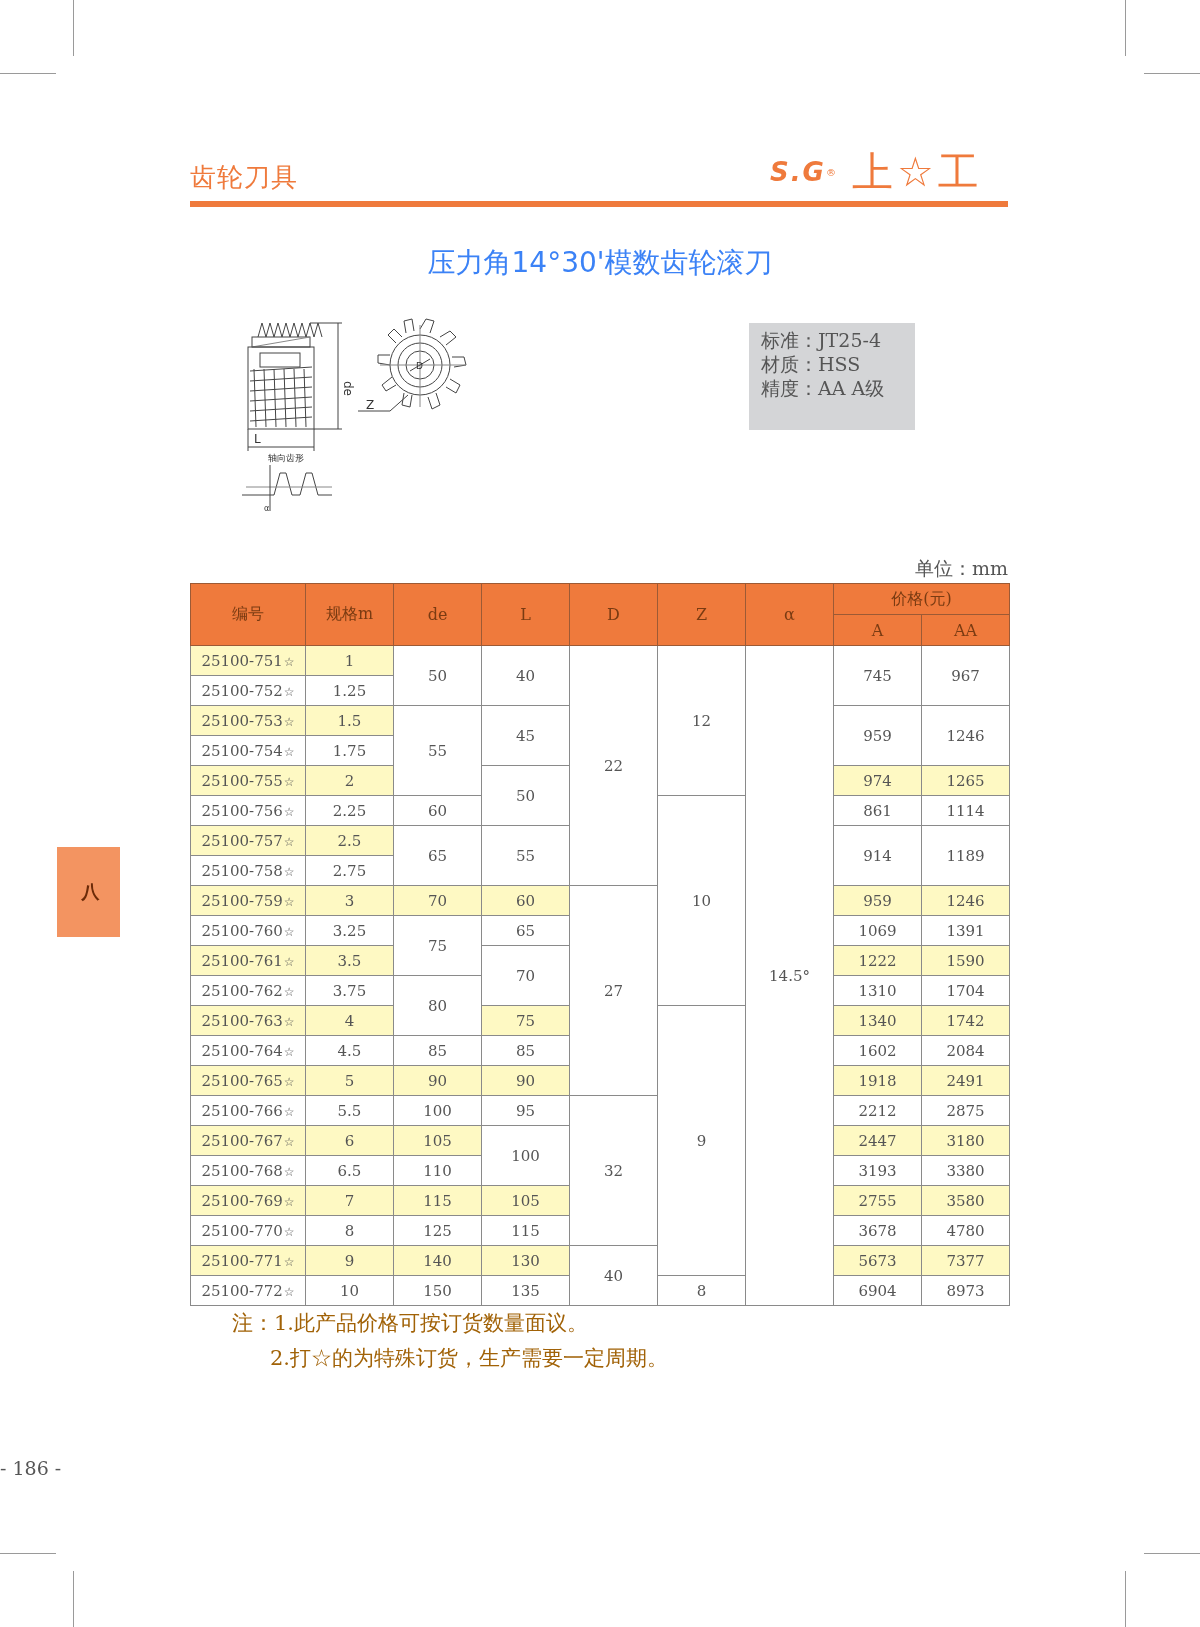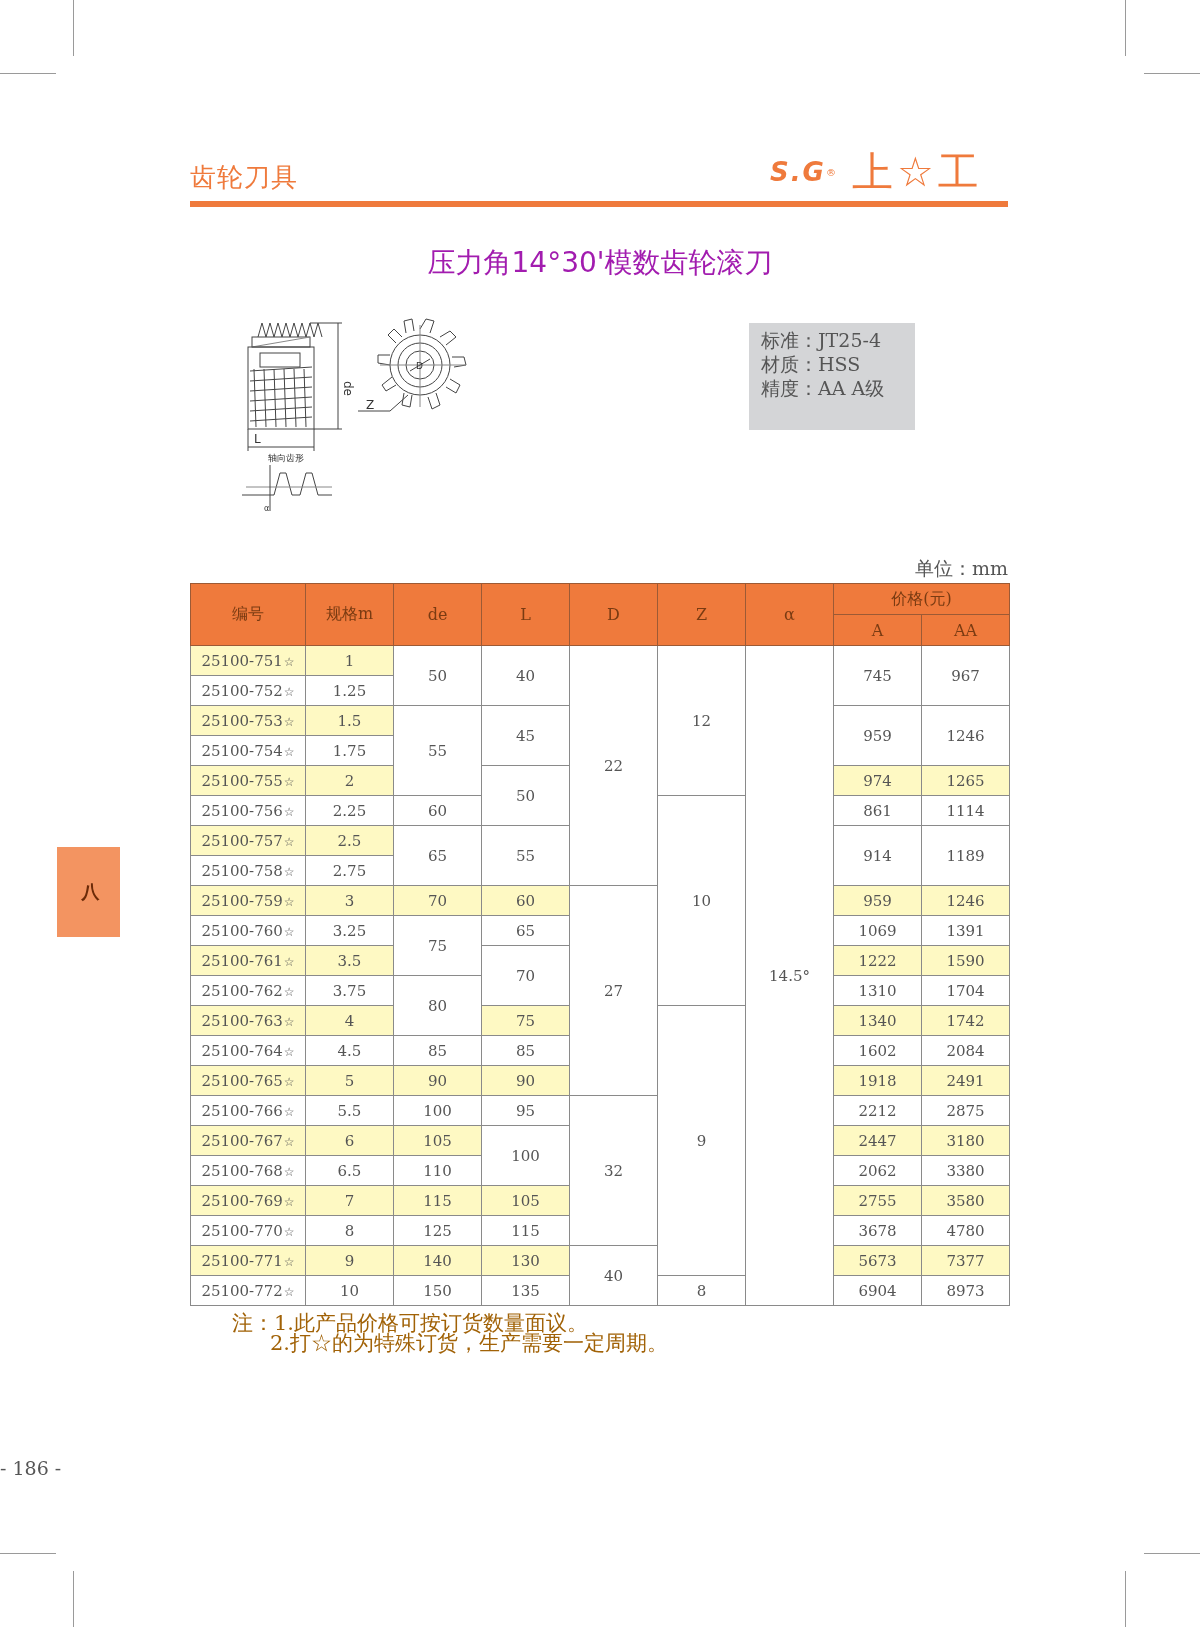--- a/index.html
+++ b/index.html
@@ -4,32 +4,32 @@
 <style>
   html,body{margin:0;padding:0;background:#fff;}
   body{width:1200px;height:1627px;position:relative;overflow:hidden;font-family:"DejaVu Serif","Liberation Serif",serif;color:#555;}
   .crop{position:absolute;background:#9a9a9a;}
   .section-title{position:absolute;left:190px;top:160px;font-family:"DejaVu Sans","Liberation Sans",sans-serif;font-size:26px;color:#ef7a3c;letter-spacing:1px;}
   .logo{position:absolute;left:770px;top:150px;height:44px;display:flex;align-items:center;}
   .logo-sg{font-family:"DejaVu Sans","Liberation Sans",sans-serif;font-weight:bold;font-style:italic;font-size:26px;color:#ef7a3c;letter-spacing:2px;line-height:1;}
   .logo-reg{font-size:10px;color:#ef7a3c;vertical-align:top;margin-right:16px;}
   .logo-cn{font-family:"DejaVu Sans","Liberation Sans",sans-serif;font-size:41px;color:#ef7a3c;line-height:1;letter-spacing:4px;}
   .header-rule{position:absolute;left:190px;top:201px;width:818px;height:6px;background:#ef7a3c;}
-  .page-title{position:absolute;left:0;width:1200px;top:244px;text-align:center;font-family:"DejaVu Sans","Liberation Sans",sans-serif;font-size:28px;color:#a21caf;}
+  .page-title{position:absolute;left:0;width:1200px;top:244px;text-align:center;font-family:"DejaVu Sans","Liberation Sans",sans-serif;font-size:28px;color:#3b82f6;}
   .spec-box{position:absolute;left:749px;top:323px;width:166px;height:107px;background:#d4d5d7;padding:5px 0 0 12px;box-sizing:border-box;}
   .spec-line{font-size:19px;line-height:24px;color:#555;}
   .unit{position:absolute;right:192px;top:556px;font-size:19px;color:#555;}
   .drawing{position:absolute;left:240px;top:315px;}
   table.spec{position:absolute;left:190px;top:583px;border-collapse:collapse;width:819px;table-layout:fixed;}
   table.spec th{background:#ef7a3c;color:#7a3b12;font-weight:normal;font-size:16px;border:1px solid #9c5a35;height:30px;padding:0;}
   table.spec td{border:1px solid #8a8a8a;height:29px;padding:0;text-align:center;font-size:15px;color:#555;background:#fff;}
   table.spec td.g{background:#fef9c3;}
   .star{font-size:12px;margin-left:1px;}
   .notes{position:absolute;left:232px;top:1313px;font-size:21px;color:#a16207;line-height:20px;}
-  .notes .n2{padding-left:38px;}
+  .notes .n2{padding-left:38px;margin-top:15px;}
   .tab{position:absolute;left:57px;top:847px;width:63px;height:90px;background:#f39461;display:flex;align-items:center;justify-content:center;}
   .tab span{font-family:"DejaVu Sans","Liberation Sans",sans-serif;font-size:18px;font-weight:bold;color:#6b2a08;margin-left:4px;}
   .page-num{position:absolute;left:0;width:1085px;text-align:left;top:1457px;font-size:19px;color:#555;}
 </style>
 </head>
 <body>
 
 <div class="crop" style="left:73px;top:0;width:1px;height:56px;"></div>
 <div class="crop" style="left:0;top:73px;width:56px;height:1px;"></div>
 <div class="crop" style="left:1125px;top:0;width:1px;height:56px;"></div>
@@ -247,21 +247,21 @@
         <td class="g">6</td>
         <td class="g">105</td>
         <td rowspan="2">100</td>
         <td class="g">2447</td>
         <td class="g">3180</td>
       </tr>
       <tr>
         <td><span>25100-768</span><span class="star">☆</span></td>
         <td>6.5</td>
         <td>110</td>
-        <td>2062</td>
+        <td>3193</td>
         <td>3380</td>
       </tr>
       <tr>
         <td class="g"><span>25100-769</span><span class="star">☆</span></td>
         <td class="g">7</td>
         <td class="g">115</td>
         <td class="g">105</td>
         <td class="g">2755</td>
         <td class="g">3580</td>
       </tr>

